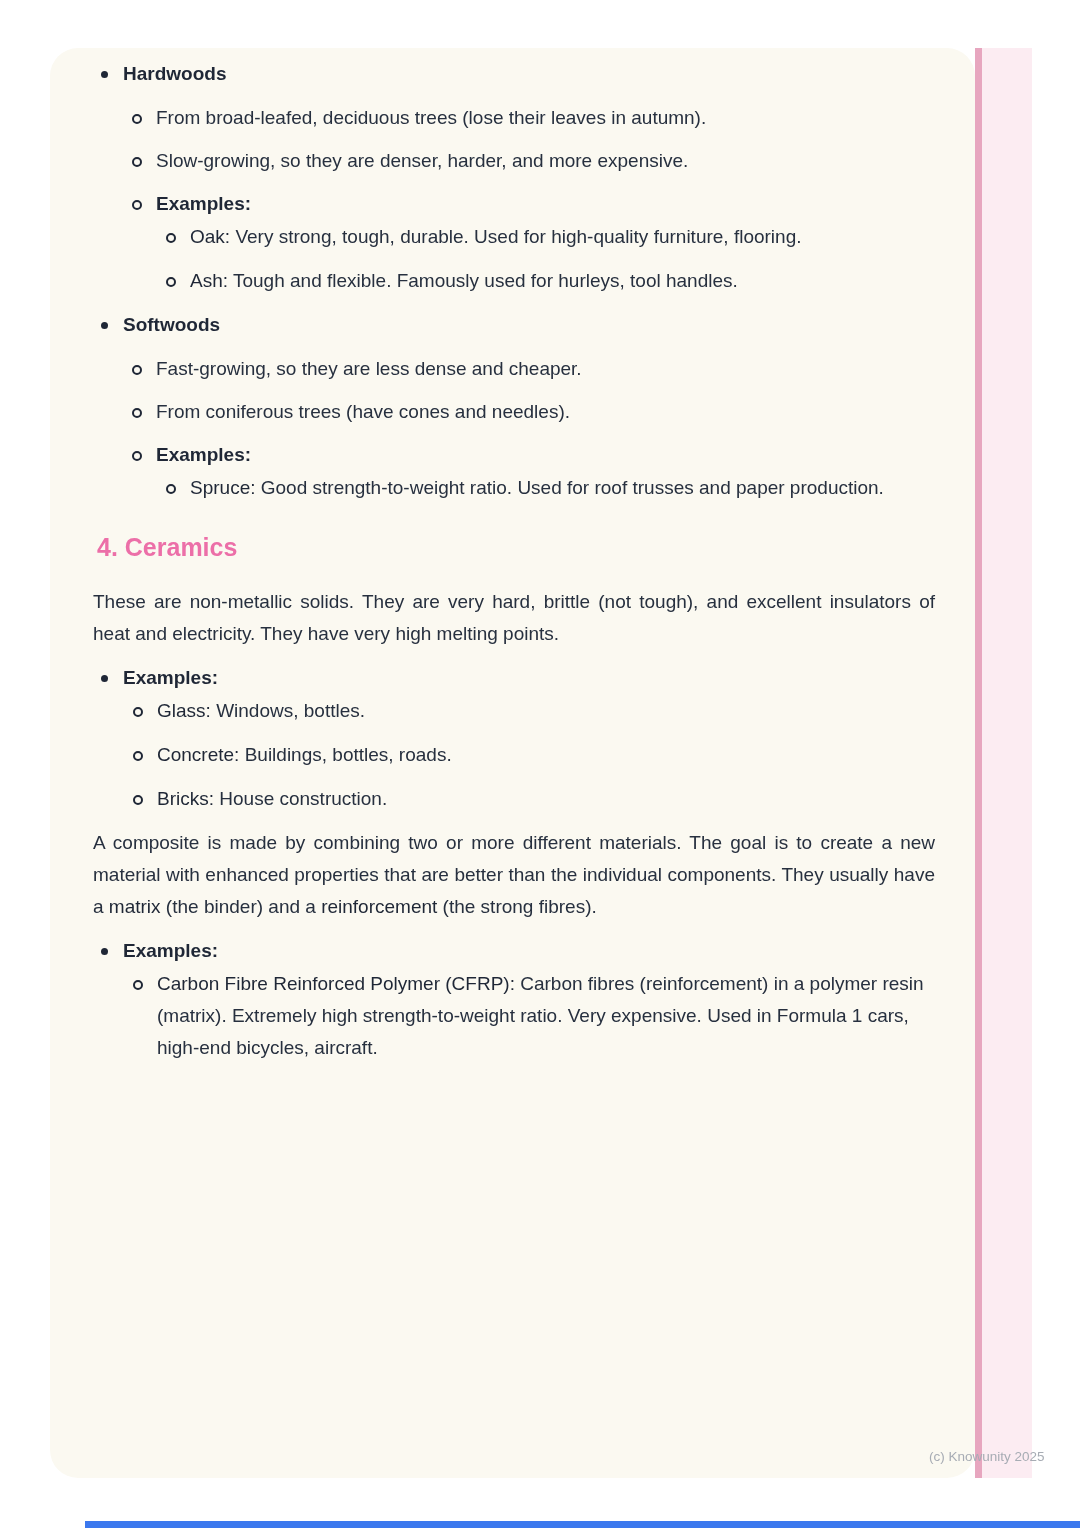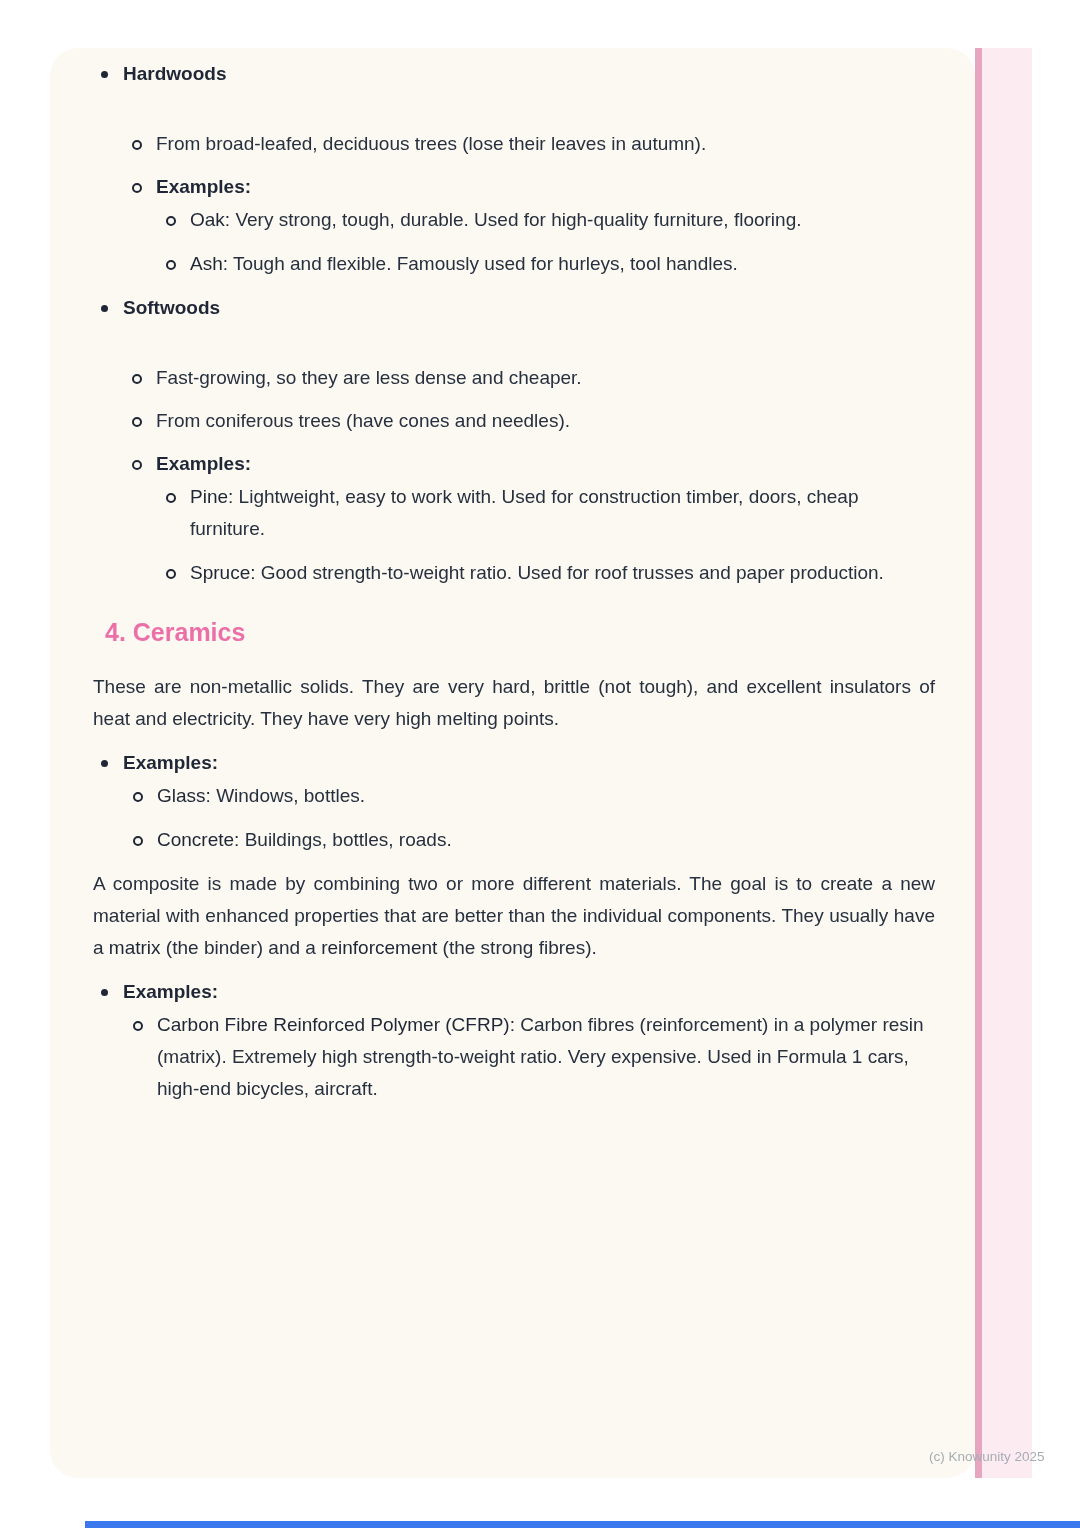--- a/index.html
+++ b/index.html
@@ -15,37 +15,37 @@
     font-size:19px;line-height:32px;border-radius:28px;
   }
   
   ul{margin:0;padding:0;list-style:none;}
   li{position:relative;}
   ul.l1 > li{padding-left:30px;margin-bottom:10px;}
   ul.l1 > li::before{
     content:"";position:absolute;left:8px;top:13px;width:7px;height:7px;
     border-radius:50%;background:#1f2736;
   }
-  ul.l2{margin-top:38px;}
+  ul.l2{margin-top:12px;}
   ul.l2 > li{padding-left:33px;margin-bottom:11px;}
   ul.l2 > li::before{
     content:"";position:absolute;left:9px;top:12px;width:6px;height:6px;
     border-radius:50%;border:2px solid #1f2736;background:transparent;
   }
   ul.l3{margin-top:1px;}
   ul.l3 > li{padding-left:34px;margin-bottom:12px;}
   ul.l3 > li::before{
     content:"";position:absolute;left:10px;top:12px;width:6px;height:6px;
     border-radius:50%;border:2px solid #1f2736;background:transparent;
   }
   .b{font-weight:400;color:#1f2736;}
   .li-title{font-weight:700;color:#1f2736;}
   h2{
     font-size:25px;line-height:30px;font-weight:700;color:#ec6fa8;
-    margin:28px 0 24px 12px;
+    margin:28px 0 24px 4px;
   }
   p.para{
     margin:0 0 12px 0;text-align:justify;
   }
   p.para:last-of-type{margin-bottom:0;}
   .examples-block{margin-top:12px;margin-bottom:0;}
   
   .pink-line{
     position:absolute;left:975px;top:48px;width:7px;height:1430px;
     background:#e7a6bf;z-index:2;
@@ -66,20 +66,21 @@
 </head>
 <body>
 
 <div class="card">
 
   <ul class="l1">
     <li>
       <span class="li-title">Hardwoods</span>
       <ul class="l2">
         <li><span>From broad-leafed, deciduous trees (lose their leaves in autumn).</span></li>
+        <li><span>Slow-growing, so they are denser, harder, and more expensive.</span></li>
         <li>
           <span class="li-title">Examples:</span>
           <ul class="l3">
             <li>
               <span class="b">Oak:</span><span> Very strong, tough, durable. Used for high-quality furniture, flooring.</span>
             </li>
             <li>
               <span class="b">Ash:</span><span> Tough and flexible. Famously used for hurleys, tool handles.</span>
             </li>
           </ul>
@@ -88,43 +89,43 @@
     </li>
     <li>
       <span class="li-title">Softwoods</span>
       <ul class="l2">
         <li><span>Fast-growing, so they are less dense and cheaper.</span></li>
         <li><span>From coniferous trees (have cones and needles).</span></li>
         <li>
           <span class="li-title">Examples:</span>
           <ul class="l3">
             <li>
-              <span class="b">Pine:</span><span> Lightweight, easy to work with. Used for construction timber, doors, cheap furniture.</span>
-            </li>
-            <li>
               <span class="b">Spruce:</span><span> Good strength-to-weight ratio. Used for roof trusses and paper production.</span>
             </li>
           </ul>
         </li>
       </ul>
     </li>
   </ul>
 
   <h2>4. Ceramics</h2>
   <p class="para">These are non-metallic solids. They are very hard, brittle (not tough), and excellent insulators of heat and electricity. They have very high melting points.</p>
 
   <ul class="l1 examples-block">
     <li>
       <span class="li-title">Examples:</span>
       <ul class="l3">
         <li>
           <span class="b">Glass:</span><span> Windows, bottles.</span>
         </li>
         <li>
           <span class="b">Concrete:</span><span> Buildings, bottles, roads.</span>
+        </li>
+        <li>
+          <span class="b">Bricks:</span><span> House construction.</span>
         </li>
       </ul>
     </li>
   </ul>
 
   <p class="para"><span>A composite is made by combining two or more different materials. The goal is to create a new material with enhanced properties that are better than the individual components. They usually have a </span><span class="b">matrix</span><span> (the binder) and a </span><span class="b">reinforcement</span><span> (the strong fibres).</span></p>
 
   <ul class="l1 examples-block">
     <li>
       <span class="li-title">Examples:</span>

